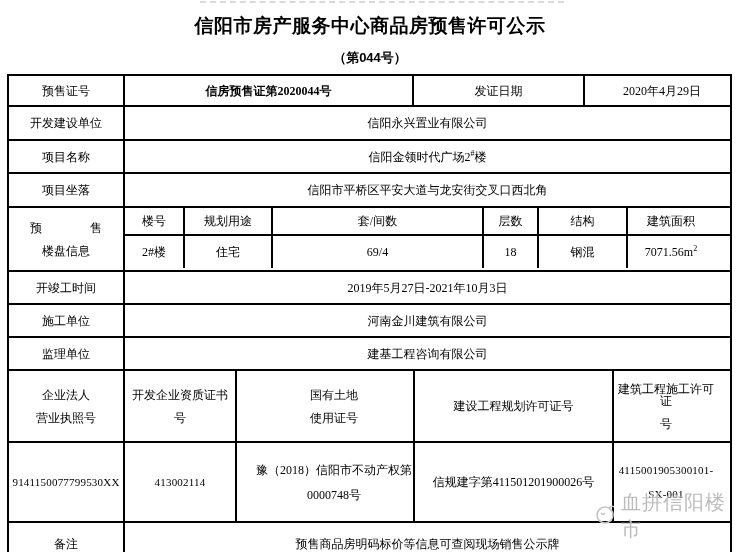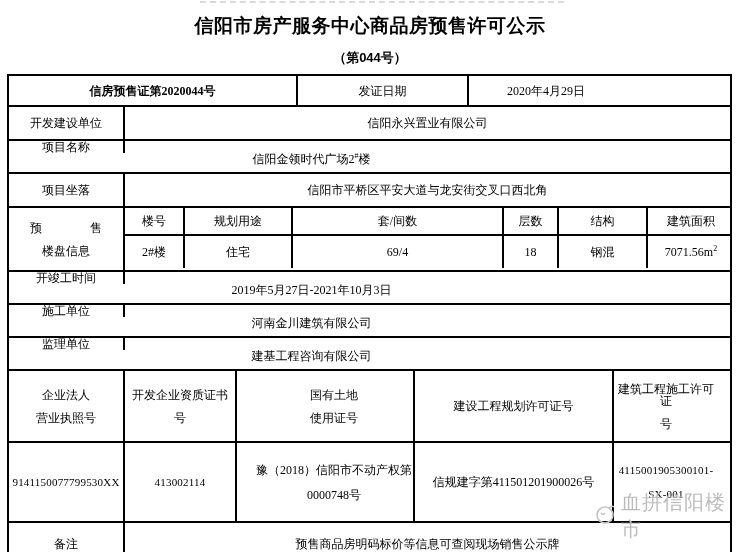--- a/index.html
+++ b/index.html
@@ -34,25 +34,25 @@
     display:flex;flex-direction:column;align-items:center;justify-content:center;
     text-align:center;font-size:12px;line-height:1;flex:0 0 auto;
     overflow:hidden;
   }
   .c:last-child{border-right:none;}
   .num{font-size:11px;letter-spacing:0.2px;}
   
   .w-label{width:116px;}
   .w-wide{width:605px;}
   .w-r1v{width:289px;font-weight:bold;} .w-r1d{width:171px;} .w-r1t{width:138px;padding-left:16px;}
-  .w-b{width:60px;} .w-use{width:108px;} .w-units{width:211px;}
+  .w-b{width:60px;} .w-use{width:88px;} .w-units{width:211px;}
   .w-fl{width:55px;} .w-st{width:89px;} .w-ar{width:86px;}
   .w-c2{width:112px;} .w-c3{width:178px;padding-left:18px;} .w-c4{width:199px;} .w-c5{width:104px;}
   
-  .h29{height:29px;} .h31{height:31px;flex-direction:column;} .h32{height:32px;}
+  .h29{height:29px;} .h31{height:31px;} .h32{height:32px;}
   .h62{height:62px;} .h70{height:70px;} .h78{height:78px;} .h42{height:42px;}
   
   .presale-right{display:flex;flex-direction:column;width:605px;box-sizing:border-box;}
   .presale-sub{display:flex;box-sizing:border-box;}
   .presale-sub.head{height:28px;border-bottom:2px solid #000;}
   .presale-sub.vals{height:32px;}
   .two{row-gap:11px;}
   .two-wide{row-gap:13px;}
   sup{font-size:8px;line-height:0;}
   .watermark{
@@ -67,20 +67,21 @@
 <body>
 
 <div class="dashed-top"></div>
 
 <div class="doc-title">信阳市房产服务中心商品房预售许可公示</div>
 <div class="doc-subtitle">（第044号）</div>
 
 <div class="tbl">
 
   <div class="row h29">
+    <div class="c w-label">预售证号</div>
     <div class="c w-r1v">信房预售证第2020044号</div>
     <div class="c w-r1d">发证日期</div>
     <div class="c w-r1t">2020年4月29日</div>
   </div>
 
   <div class="row h32">
     <div class="c w-label">开发建设单位</div>
     <div class="c w-wide">信阳永兴置业有限公司</div>
   </div>
 

